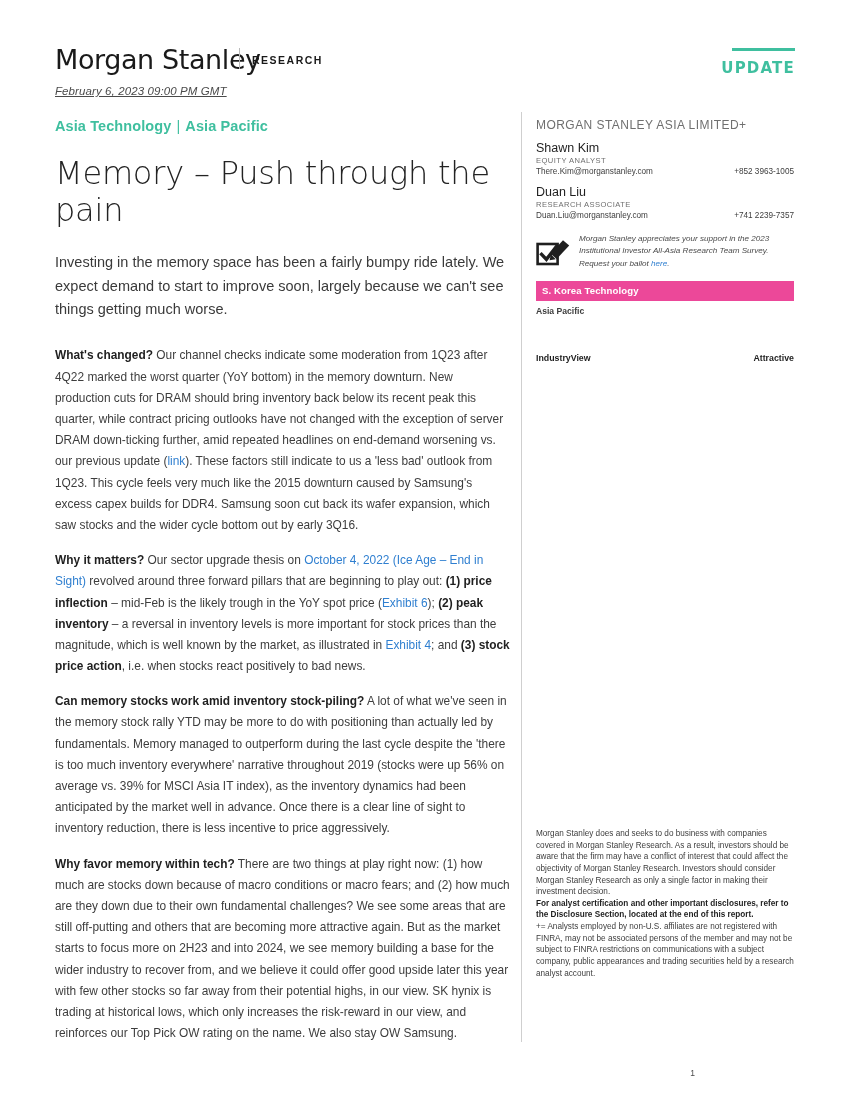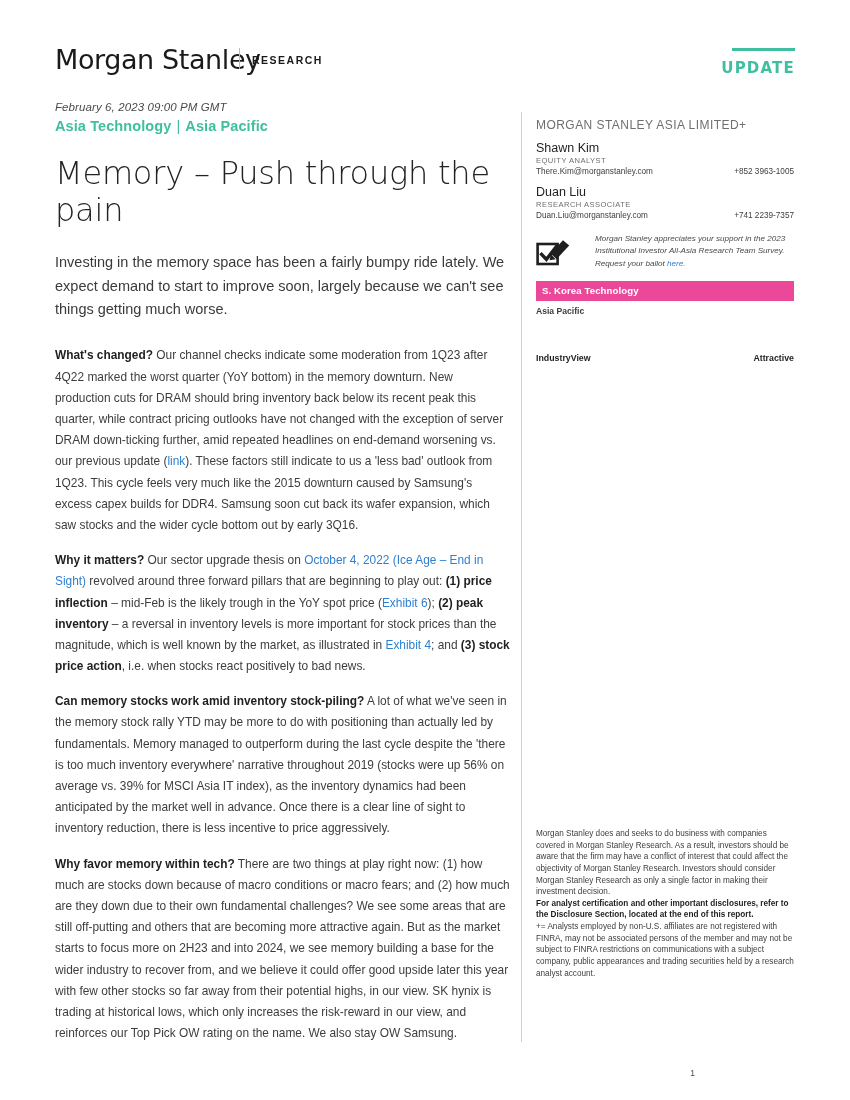--- a/index.html
+++ b/index.html
@@ -29,23 +29,24 @@
     position: absolute; left: 239px; top: 48px;
     width: 1px; height: 21px; background: #b9b9b9;
   }
   .research-word {
     position: absolute; left: 252px; top: 54px;
     font-size: 10.5px; font-weight: 700; letter-spacing: 1.5px;
     color: #1a1a1a;
     text-align: center;
   }
   .doc-date {
-    position: absolute; left: 55px; top: 101px;
+    position: absolute; left: 55px; top: 85px;
     font-size: 11.5px; font-style: italic; color: #4a4a4a;
     letter-spacing: 0.1px;
+    text-decoration: underline;
   }
 
   .update-wrap { position: absolute; right: 55px; top: 48px; text-align: right; }
   .update-rule { width: 63px; height: 3px; background: #3fbf9f; margin-left: auto; }
   .update-text {
     margin-top: 8px; font-size: 15px; font-weight: 700;
     letter-spacing: 1.2px; color: #3fbf9f;
     font-family: "DejaVu Sans", sans-serif;
   }
 
@@ -93,21 +94,21 @@
   .analyst-name { font-size: 12.5px; color: #1f1f1f; margin-bottom: 1px; }
   .analyst-role {
     font-size: 7.6px; letter-spacing: 0.45px; color: #6f6f6f;
     text-transform: uppercase; margin-bottom: 2px;
   }
   .analyst-contact { display: flex; justify-content: space-between; align-items: baseline; }
   .analyst-email { font-size: 8.2px; color: #3d3d3d; }
   .analyst-phone { font-size: 8.2px; color: #3d3d3d; white-space: nowrap; }
 
   
-  .survey { display: flex; gap: 23px; margin-top: 13px; margin-bottom: 9px; align-items: flex-start; }
+  .survey { display: flex; gap: 7px; margin-top: 13px; margin-bottom: 9px; align-items: flex-start; }
   .survey-icon { flex: 0 0 36px; padding-top: 2px; }
   .survey-text {
     font-size: 8.1px; line-height: 1.52; font-style: italic; color: #4a4a4a;
   }
   .survey-text .lnk { font-style: italic; }
 
   
   .iv-bar {
     background: #ec4899; color: #ffffff; font-size: 9.6px; font-weight: 700;
     padding: 4px 6px 5px 6px; letter-spacing: 0.1px;

